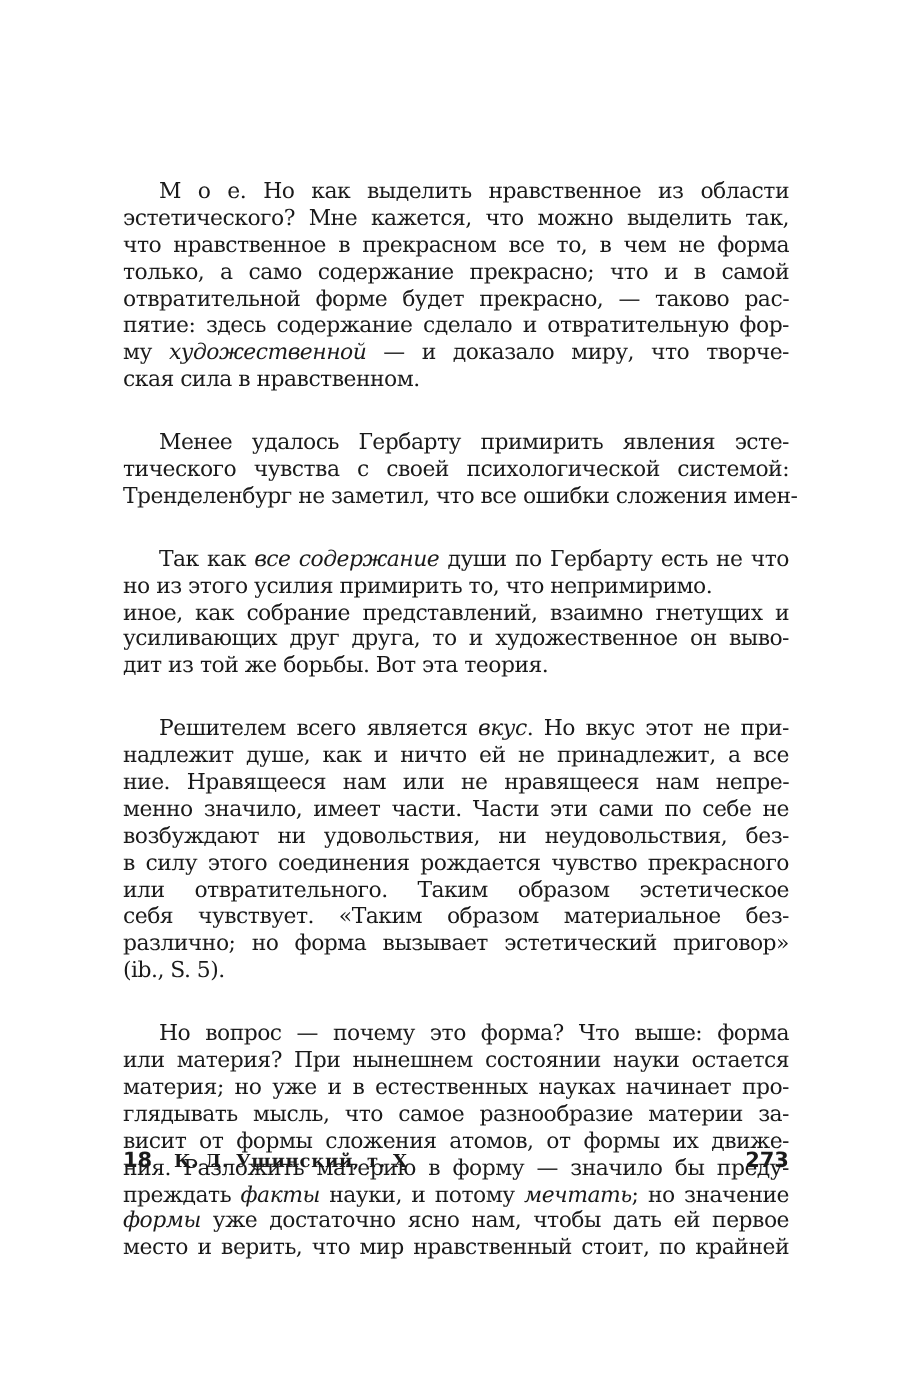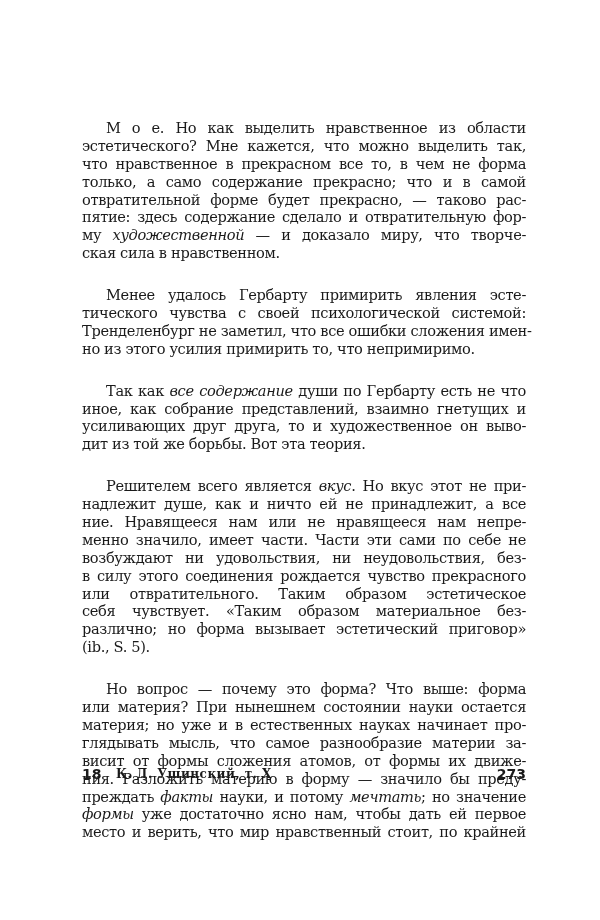--- a/index.html
+++ b/index.html
@@ -25,22 +25,22 @@
     <div class="line"><span>эстетического? Мне кажется, что можно выделить так,</span></div>
     <div class="line"><span>что нравственное в прекрасном все то, в чем не форма</span></div>
     <div class="line"><span>только, а само содержание прекрасно; что и в самой</span></div>
     <div class="line"><span>отвратительной форме будет прекрасно, — таково рас-</span></div>
     <div class="line"><span>пятие: здесь содержание сделало и отвратительную фор-</span></div>
     <div class="line"><span>му </span><i>художественной</i><span> — и доказало миру, что творче-</span></div>
     <div class="line last"><span>ская сила в нравственном.</span></div>
     <div class="line indent"><span>Менее удалось Гербарту примирить явления эсте-</span></div>
     <div class="line"><span>тического чувства с своей психологической системой:</span></div>
     <div class="line"><span>Тренделенбург не заметил, что все ошибки сложения имен-</span></div>
+    <div class="line indent"><span>Так как </span><i>все содержание</i><span> души по Гербарту есть не что</span></div>
     <div class="line last"><span>но из этого усилия примирить то, что непримиримо.</span></div>
-    <div class="line indent"><span>Так как </span><i>все содержание</i><span> души по Гербарту есть не что</span></div>
     <div class="line"><span>иное, как собрание представлений, взаимно гнетущих и</span></div>
     <div class="line"><span>усиливающих друг друга, то и художественное он выво-</span></div>
     <div class="line last"><span>дит из той же борьбы. Вот эта теория.</span></div>
     <div class="line indent"><span>Решителем всего является </span><i>вкус</i><span>. Но вкус этот не при-</span></div>
     <div class="line"><span>надлежит душе, как и ничто ей не принадлежит, а все</span></div>
     <div class="line"><span>ние. Нравящееся нам или не нравящееся нам непре-</span></div>
     <div class="line"><span>менно значило, имеет части. Части эти сами по себе не</span></div>
     <div class="line"><span>возбуждают ни удовольствия, ни неудовольствия, без-</span></div>
     <div class="line"><span>в силу этого соединения рождается чувство прекрасного</span></div>
     <div class="line"><span>или отвратительного. Таким образом эстетическое</span></div>

